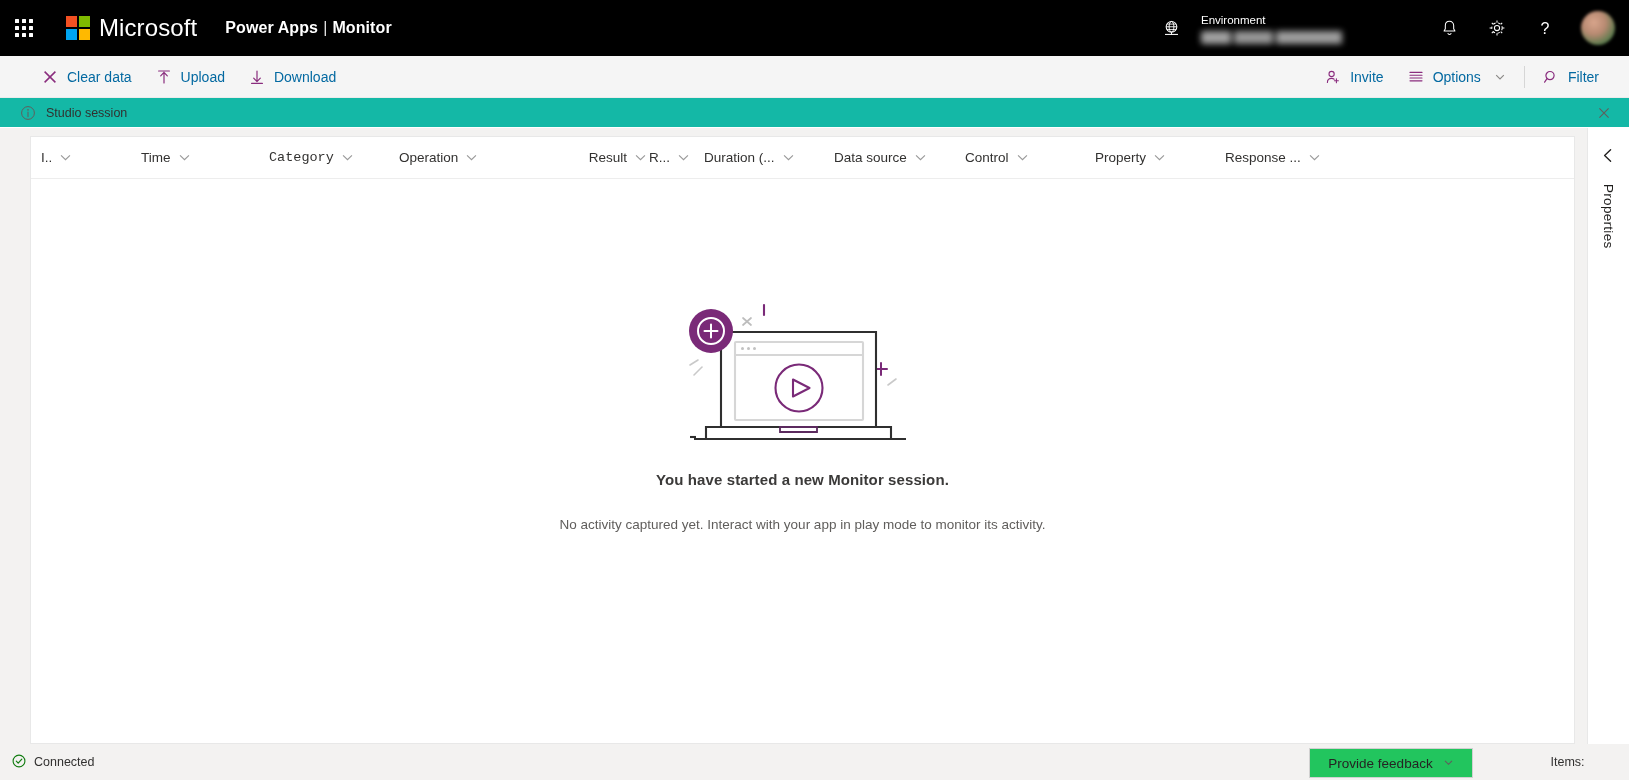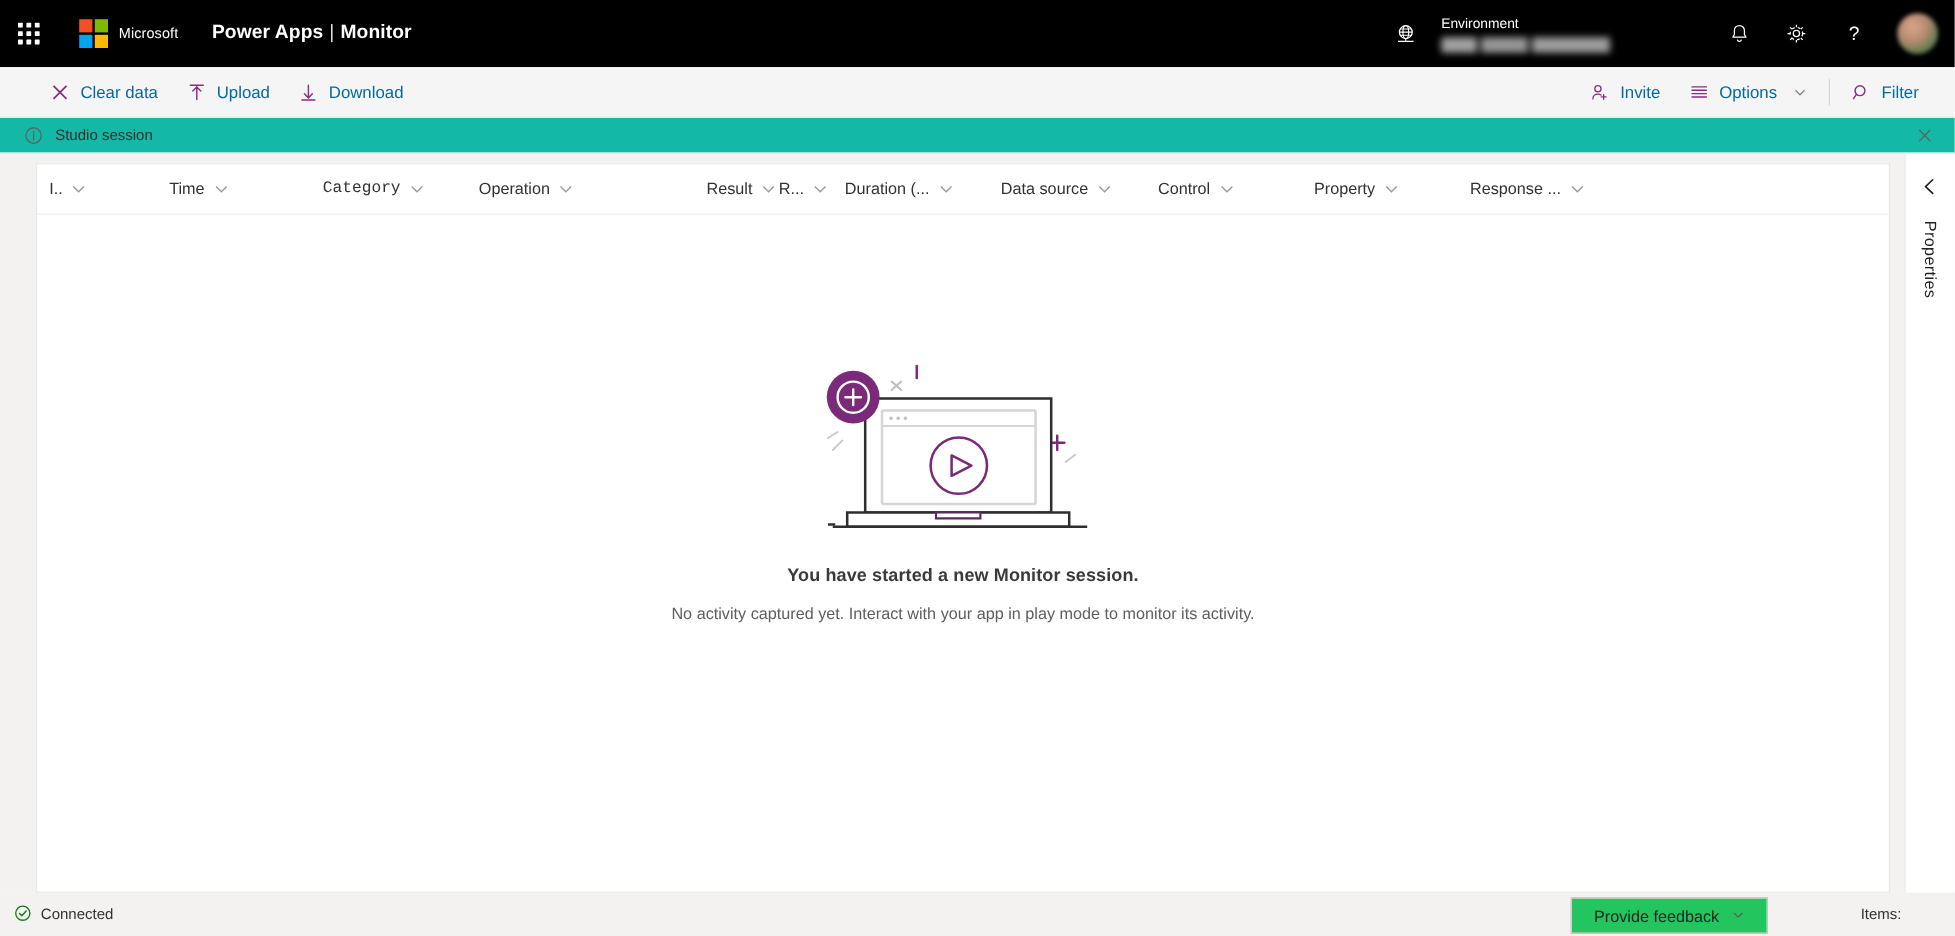--- a/index.html
+++ b/index.html
@@ -49,21 +49,21 @@
     grid-template-columns: 11px 11px;
     grid-template-rows: 11px 11px;
     gap: 2px;
   }
   .ms-squares i { display:block; width:11px; height:11px; }
   .sq-r { background:#f25022; }
   .sq-g { background:#7fba00; }
   .sq-b { background:#00a4ef; }
   .sq-y { background:#ffb900; }
   .ms-word {
-    color:#ffffff; font-size:12px; letter-spacing:0.1px; font-weight:400;
+    color:#ffffff; font-size:24px; letter-spacing:0.1px; font-weight:400;
   }
   .app-title {
     margin-left: 28px;
     color:#ffffff;
     font-size:16px;
     font-weight:600;
     letter-spacing:0.1px;
     white-space: nowrap;
     cursor: pointer;
   }
@@ -199,21 +199,21 @@
     display:flex; flex-direction:column; align-items:center;
     width: 100%;
   }
   .illus { width: 262px; height: 170px; position:relative; }
   .empty-title {
     margin-top: 14px;
     font-size:15px; font-weight:700; color:#3b3a39;
     letter-spacing: 0.1px;
   }
   .empty-sub {
-    margin-top: 16px;
+    margin-top: 29px;
     font-size:13.5px; color:#605e5c;
   }
 
   
   .prop-rail {
     flex: 0 0 42px;
     background:#ffffff;
     border-left: 1px solid #e8e8e8;
     display:flex; flex-direction:column; align-items:center;
     padding-top: 12px;

